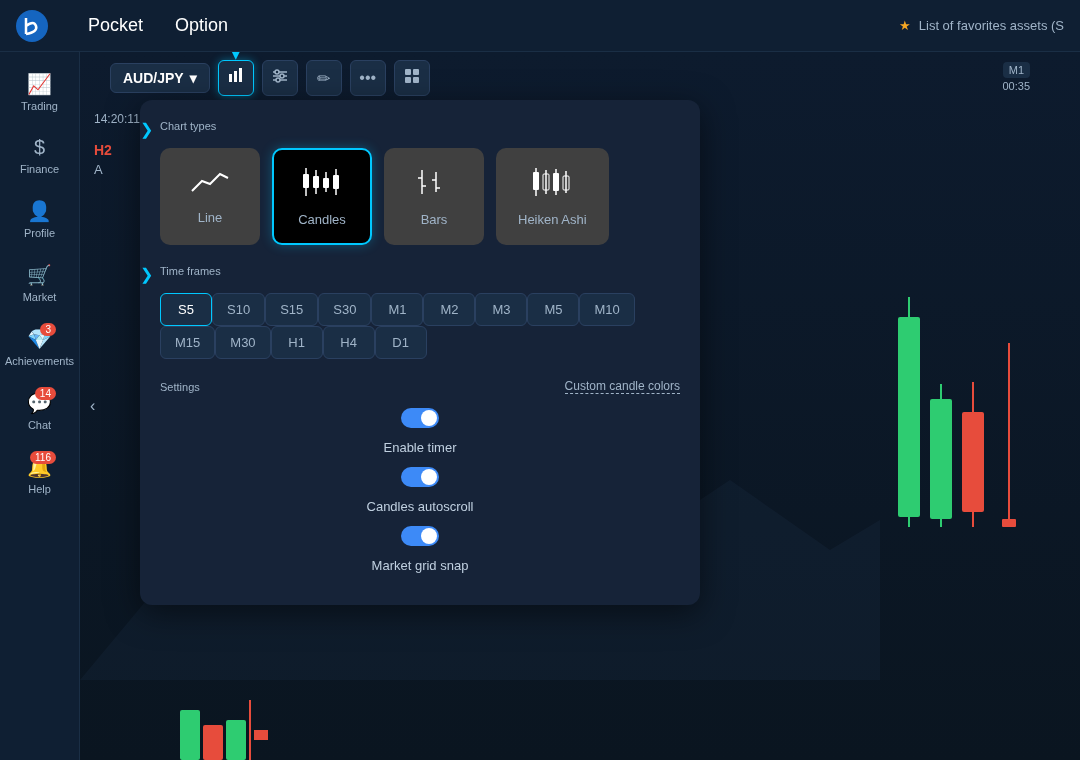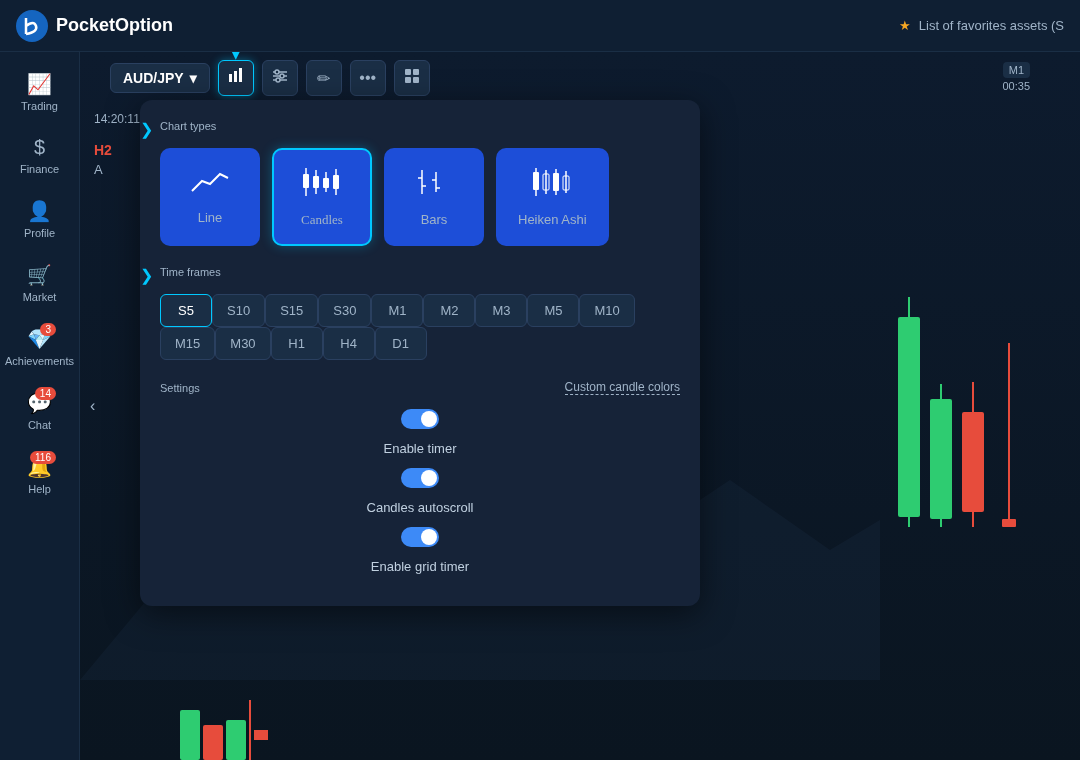--- a/index.html
+++ b/index.html
@@ -30,21 +30,21 @@
       gap: 8px;
     }
     .logo-icon {
       width: 32px;
       height: 32px;
     }
     .logo-text {
       font-size: 18px;
       color: #fff;
     }
-    .logo-text span { font-weight: 700; }
+    .logo-text span { font-weight: 400; margin-left: 32px; }
     .header-right {
       margin-left: auto;
       display: flex;
       align-items: center;
       gap: 8px;
       font-size: 13px;
       color: #a0b4c8;
     }
     .star-icon { color: #f5a623; }
 
@@ -247,34 +247,33 @@
     .chart-types {
       display: flex;
       gap: 12px;
       margin-bottom: 20px;
     }
     .chart-type-btn {
       display: flex;
       flex-direction: column;
       align-items: center;
       gap: 8px;
-      background: #1d4ed8;
+      background: #404040;
       border: 2px solid transparent;
       border-radius: 10px;
       padding: 16px 20px;
       cursor: pointer;
       color: #a0b4c8;
       font-size: 13px;
       min-width: 100px;
     }
     .chart-type-btn.selected {
       border-color: #00c8ff;
       box-shadow: 0 0 12px rgba(0,200,255,0.3);
-      background: #1d4ed8;
-      font-family: Liberation Serif, serif;
+      background: #000000;
     }
     .chart-type-icon { font-size: 24px; color: #fff; }
 
     
     .timeframes-grid {
       display: flex;
       flex-wrap: wrap;
       margin-bottom: 20px;
     }
     .tf-btn {
@@ -625,19 +624,19 @@
       <div class="toggle-row">
         <div class="toggle"></div>
         <span class="toggle-label">Enable timer</span>
       </div>
       <div class="toggle-row">
         <div class="toggle"></div>
         <span class="toggle-label">Candles autoscroll</span>
       </div>
       <div class="toggle-row">
         <div class="toggle"></div>
-        <span class="toggle-label">Enable grid timer</span>
+        <span class="toggle-label">Market grid snap</span>
       </div>
 
     </div>
 
   </div>
 </div>
 
 </body></html>

